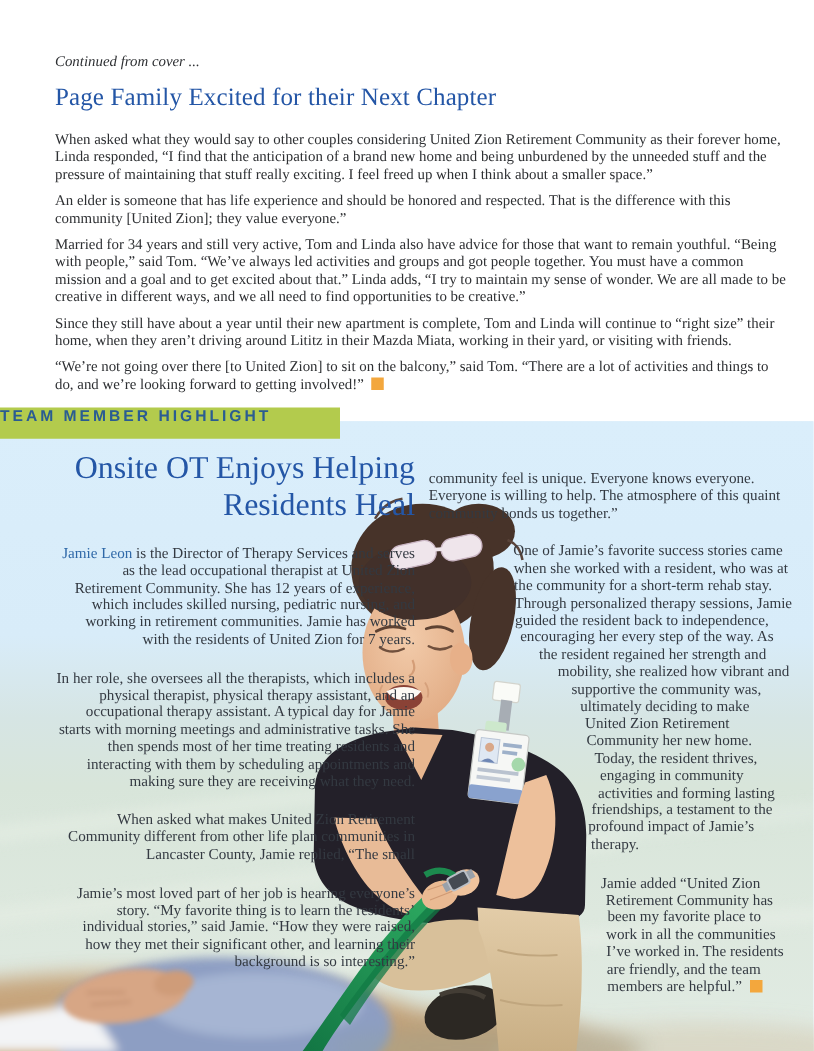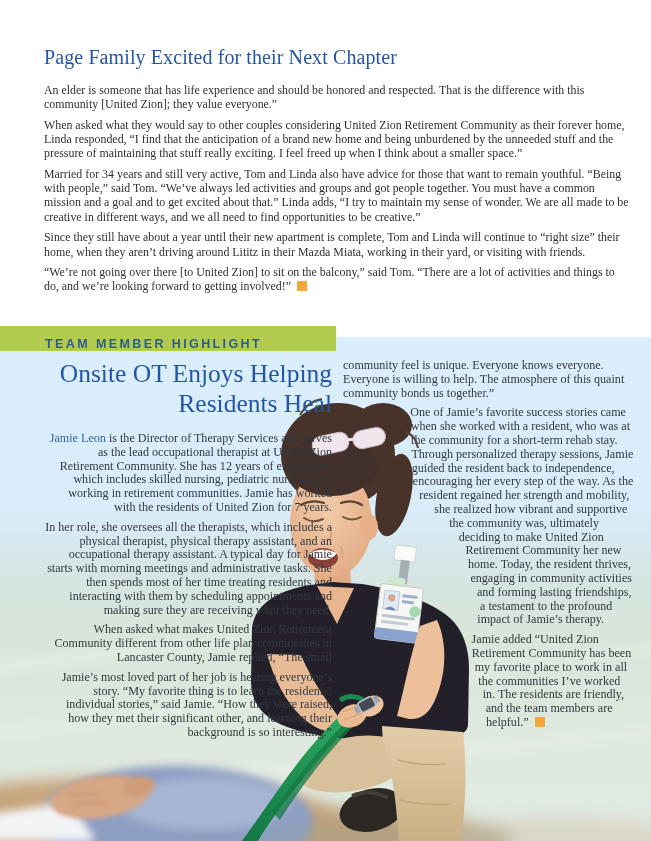--- a/index.html
+++ b/index.html
@@ -9,50 +9,51 @@
   
   .top-article{position:absolute;left:44px;top:42px;width:586px;}
   .continued{font-style:italic;font-size:11.5px;color:#3c3c3e;margin:0 0 5px 0;}
   .article-title{font-size:20px;line-height:30px;font-weight:normal;color:var(--heading-blue);
                  margin:0 0 11px 0;letter-spacing:0.1px;}
   .top-article p{font-size:11.9px;line-height:14.2px;color:#2e3033;margin:0 0 6.5px 0;}
 
   
   .highlight{position:absolute;left:0;top:337px;width:651px;height:504px;background:var(--section-bg);}
   .photo-svg{position:absolute;left:0;top:0;z-index:0;display:block;}
-  .banner{position:absolute;left:0;top:-11px;width:336px;height:25px;background:var(--banner-green);
-          display:flex;align-items:flex-end;padding-left:45px;box-sizing:border-box;z-index:3;}
+  .banner{position:absolute;left:0;top:-11px;width:272px;height:25px;background:var(--banner-green);
+          display:flex;align-items:flex-start;box-sizing:border-box;z-index:3;}
   .banner-label{font-family:"Liberation Sans","DejaVu Sans",sans-serif;font-weight:bold;
                 font-size:12.5px;letter-spacing:2.4px;color:var(--banner-text);white-space:nowrap;}
   .hl-col{position:absolute;z-index:2;}
   .col-left{left:44px;top:22px;width:288px;text-align:right;}
   .col-right{left:343px;top:22px;width:291px;}
   .hl-title{font-size:25.5px;line-height:30px;font-weight:normal;color:var(--heading-blue);
             margin:0 0 13px 0;}
   .hl-title span{display:block;}
-  .hl-col p{font-size:12.1px;line-height:13.8px;color:#333941;margin:0 0 6px 0;}
+  .hl-col p{font-size:12.1px;line-height:13.8px;color:#333941;margin:17px 0 6px 0;}
   .lead-name{font-weight:normal;color:var(--lead-name-blue);}
   
   .wrap-shape{float:left;width:150px;height:382px;shape-margin:3px;
       shape-outside:polygon(0px 0px,64px 0px,66px 80px,70px 95px,92px 115px,108px 130px,
       116px 145px,122px 158px,121px 172px,127px 186px,134px 200px,128px 214px,123px 240px,
       126px 256px,129px 270px,133px 285px,138px 300px,140px 312px,137px 326px,139px 342px,
       140px 382px,0px 382px);}
   .end-mark{display:inline-block;width:10px;height:10px;background:var(--end-orange);
             margin-left:6px;vertical-align:-1px;}
 </style>
 </head>
 <body>
 
 <div class="page">
 
   <div class="top-article">
+    <p class="continued">Continued from cover ...</p>
     <h1 class="article-title">Page Family Excited for their Next Chapter</h1>
+    <p>When asked what they would say to other couples considering United Zion Retirement Community as their forever home, Linda responded, “I find that the anticipation of a brand new home and being unburdened by the unneeded stuff and the pressure of maintaining that stuff really exciting. I feel freed up when I think about a smaller space.”</p>
     <p>An elder is someone that has life experience and should be honored and respected. That is the difference with this community [United Zion]; they value everyone.”</p>
-    <p>When asked what they would say to other couples considering United Zion Retirement Community as their forever home, Linda responded, “I find that the anticipation of a brand new home and being unburdened by the unneeded stuff and the pressure of maintaining that stuff really exciting. I feel freed up when I think about a smaller space.”</p>
     <p>Married for 34 years and still very active, Tom and Linda also have advice for those that want to remain youthful. “Being with people,” said Tom. “We’ve always led activities and groups and got people together. You must have a common mission and a goal and to get excited about that.” Linda adds, “I try to maintain my sense of wonder. We are all made to be creative in different ways, and we all need to find opportunities to be creative.”</p>
     <p>Since they still have about a year until their new apartment is complete, Tom and Linda will continue to “right size” their home, when they aren’t driving around Lititz in their Mazda Miata, working in their yard, or visiting with friends.</p>
     <p><span>“We’re not going over there [to United Zion] to sit on the balcony,” said Tom. “There are a lot of activities and things to do, and we’re looking forward to getting involved!”</span><span class="end-mark"></span></p>
   </div>
 
   <div class="highlight">
 
     <svg class="photo-svg" width="651" height="504" viewBox="0 337 651 504" aria-hidden="true">
       <defs>
         <linearGradient id="bgGrad" x1="0" y1="337" x2="0" y2="841" gradientUnits="userSpaceOnUse">

